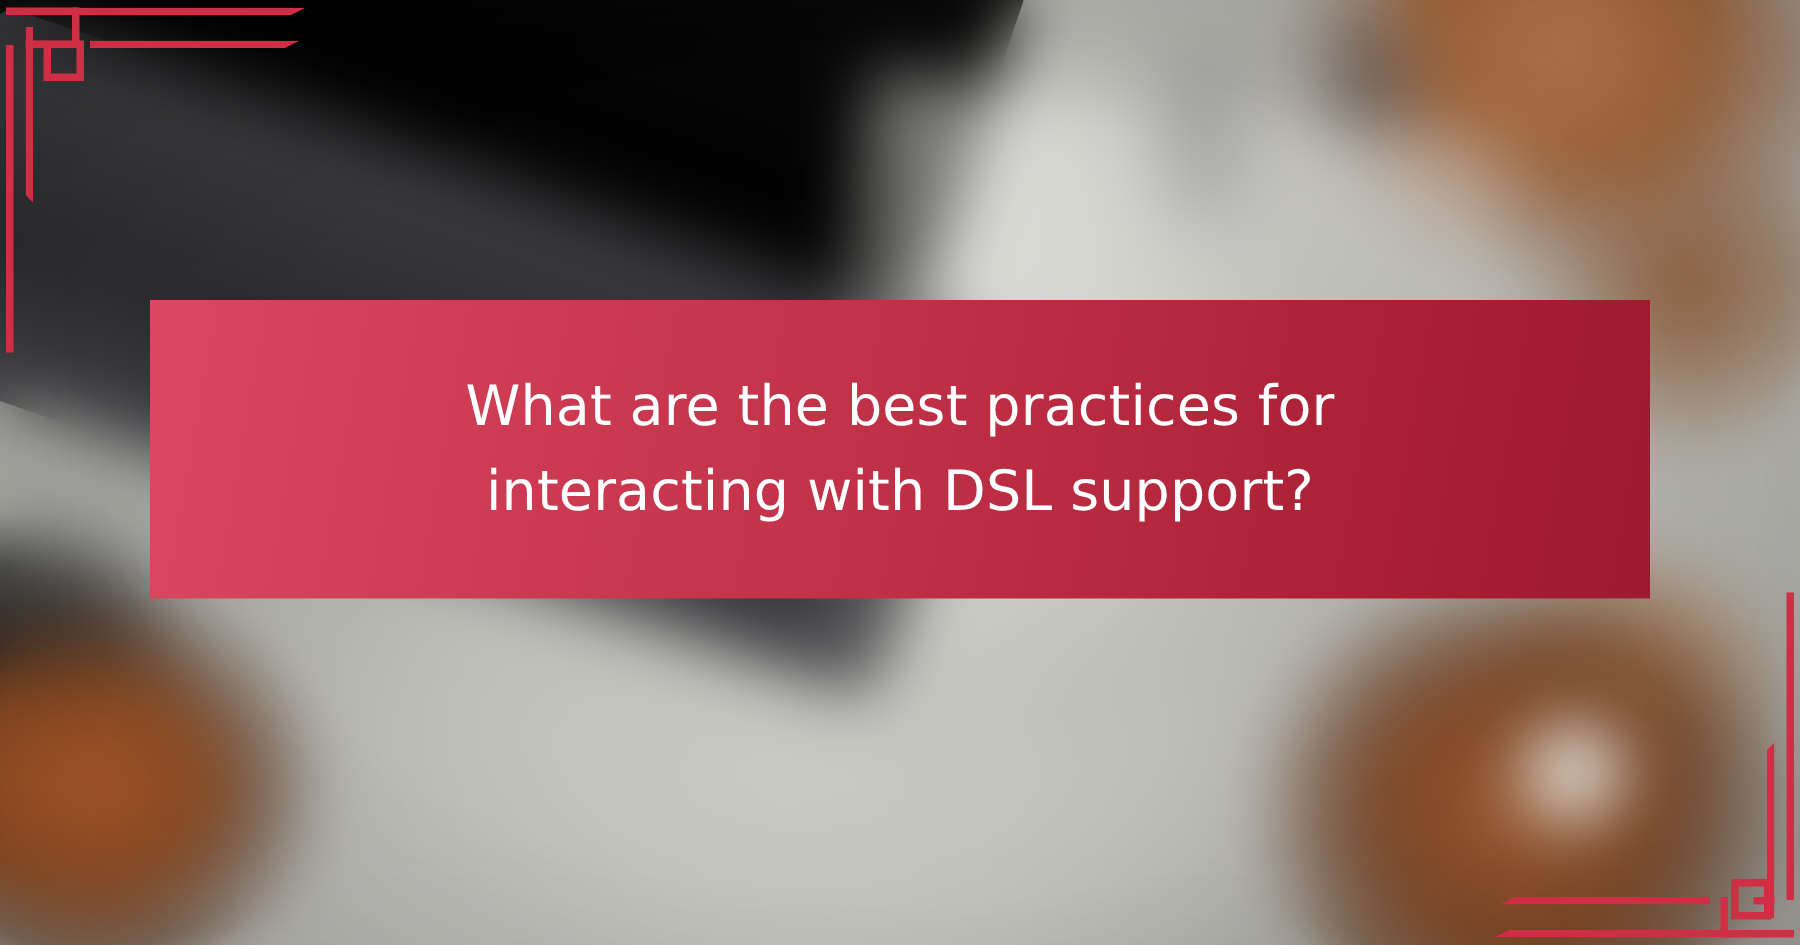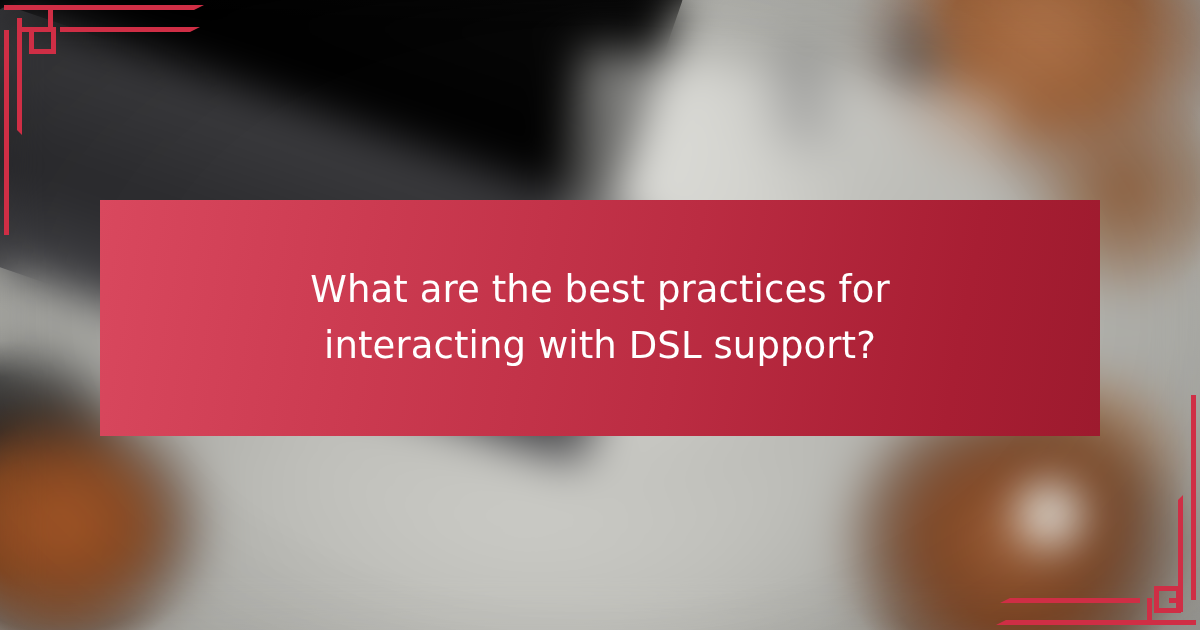--- a/index.html
+++ b/index.html
@@ -129,21 +129,21 @@
     border: 5px solid #cf2e45;
     background: transparent;
   }
 
   
   .banner {
     position: absolute;
     left: 100px;
     top: 200px;
     width: 1000px;
-    height: 236px;
+    height: 199px;
     background: linear-gradient(100deg, #d9485e 0%, #cb3a50 28%, #bb2c42 58%, #a81e33 85%, #9d1a2e 100%);
     display: flex;
     align-items: center;
     justify-content: center;
     box-sizing: border-box;
     padding: 0 60px;
   }
   .banner-title {
     margin: 0;
     color: #ffffff;

